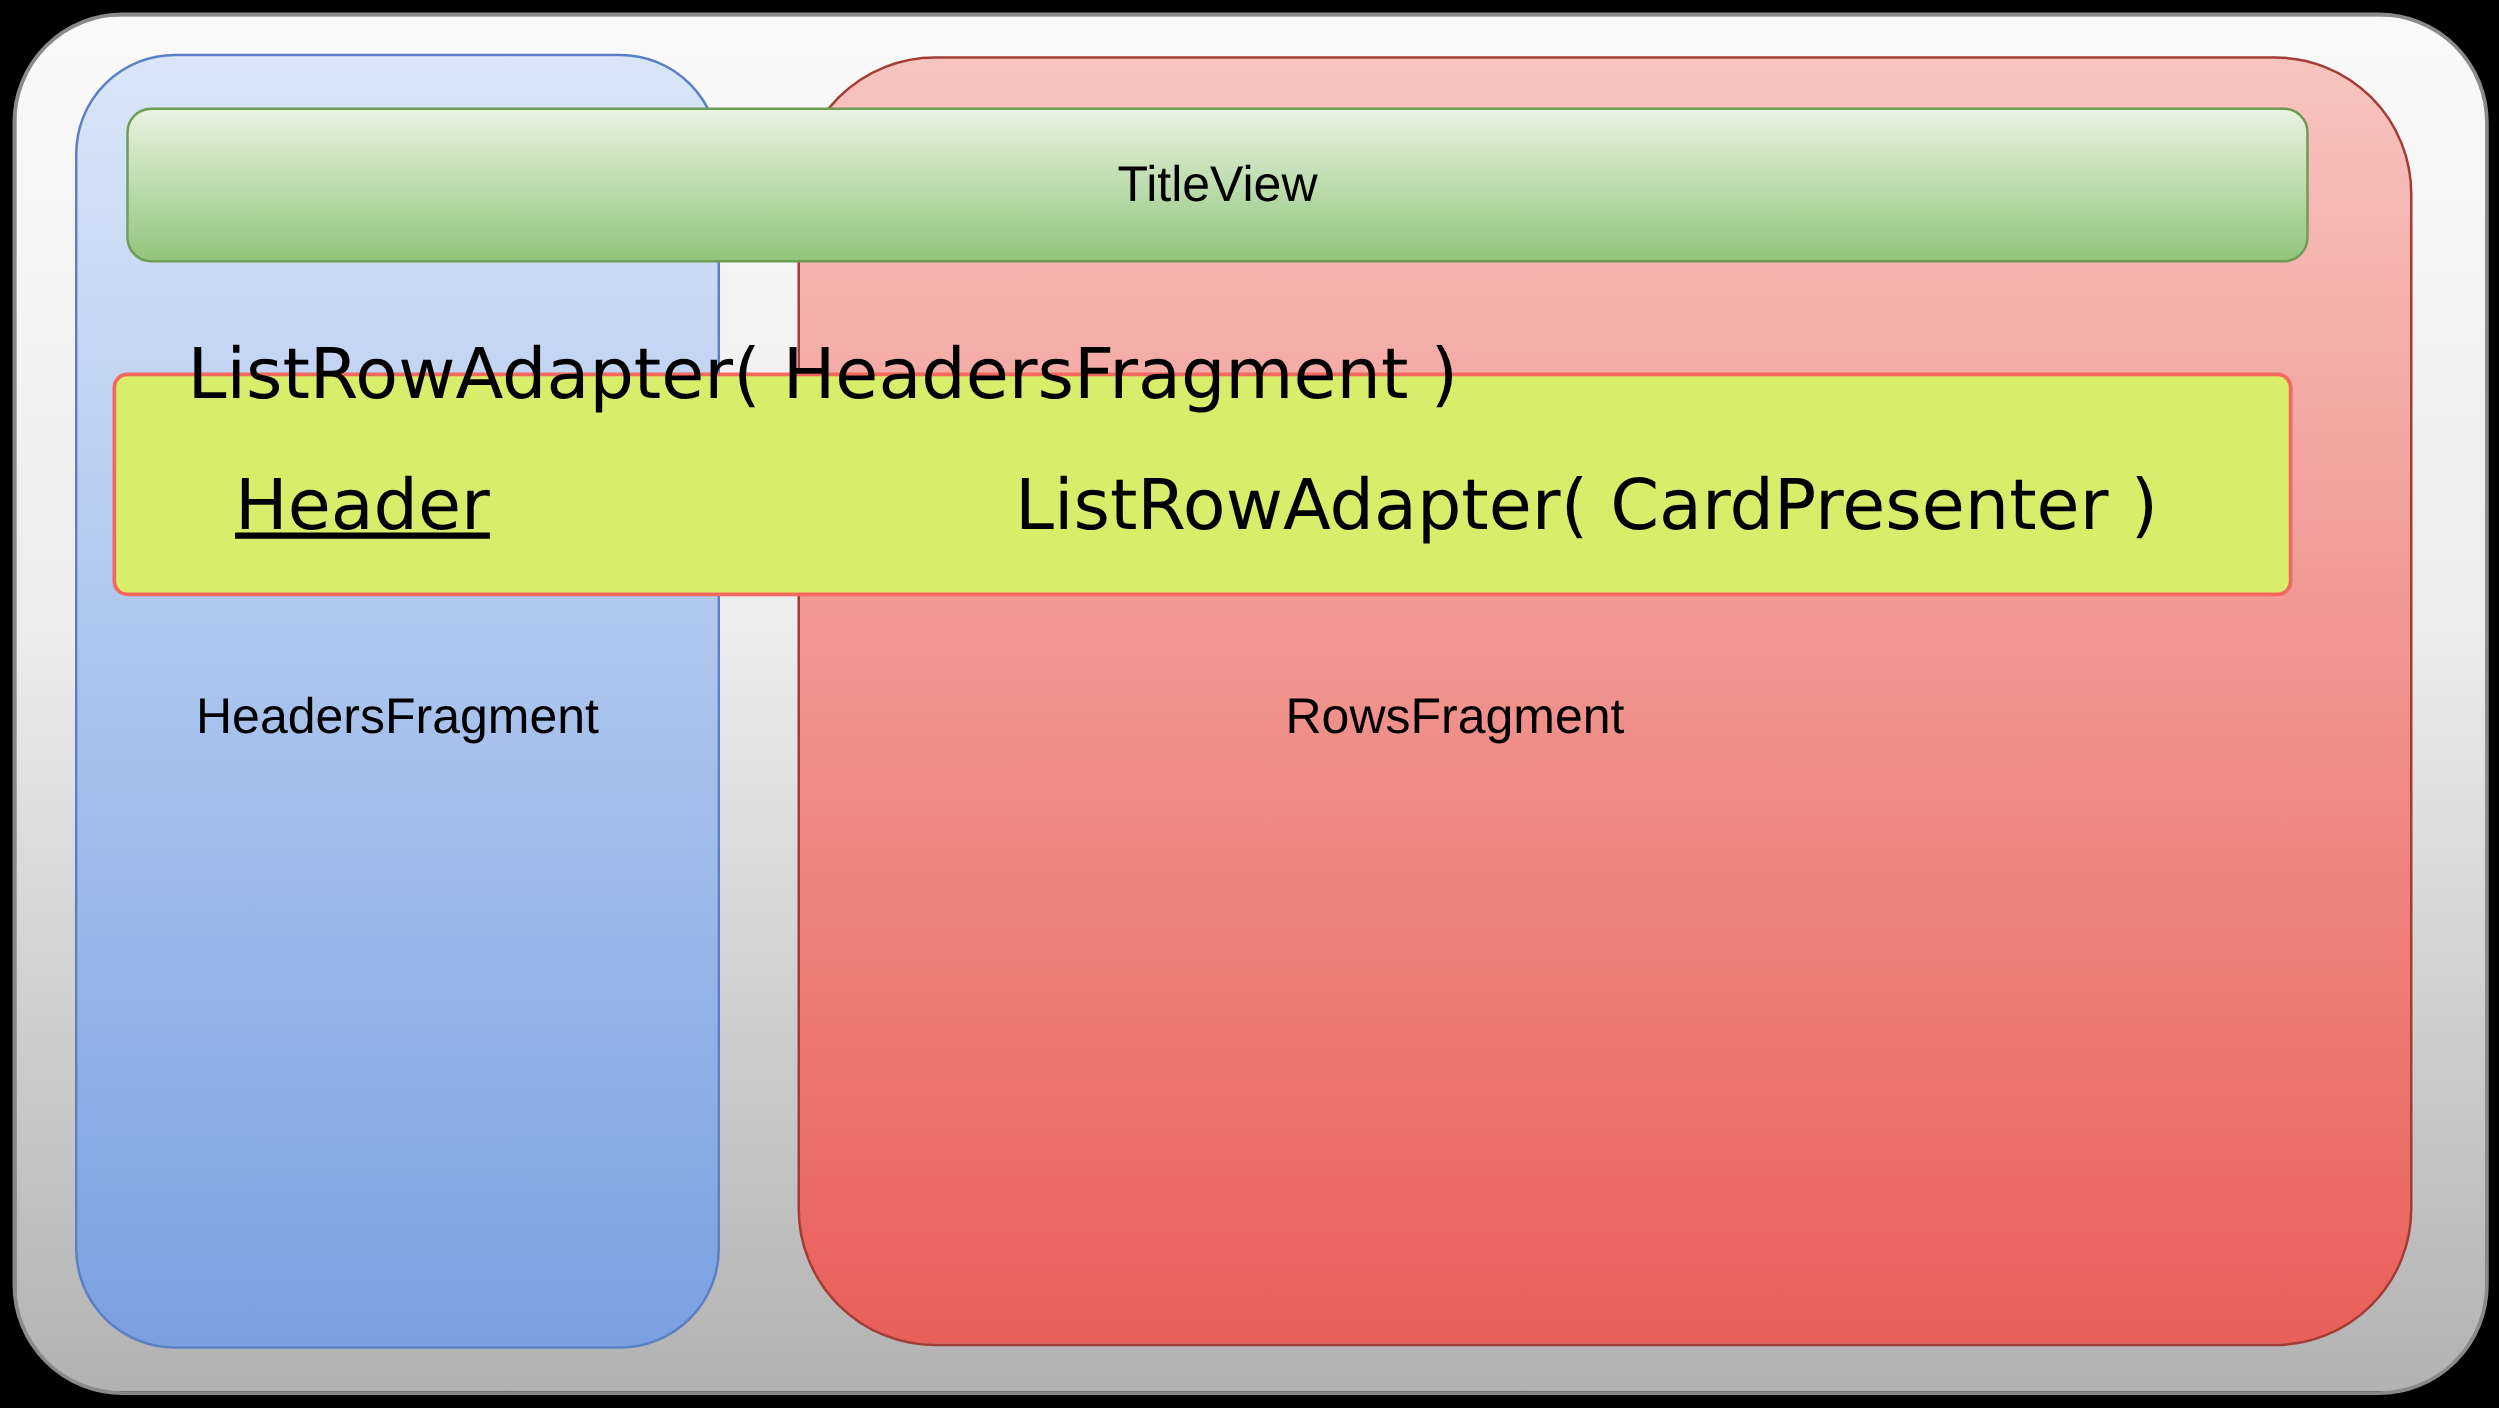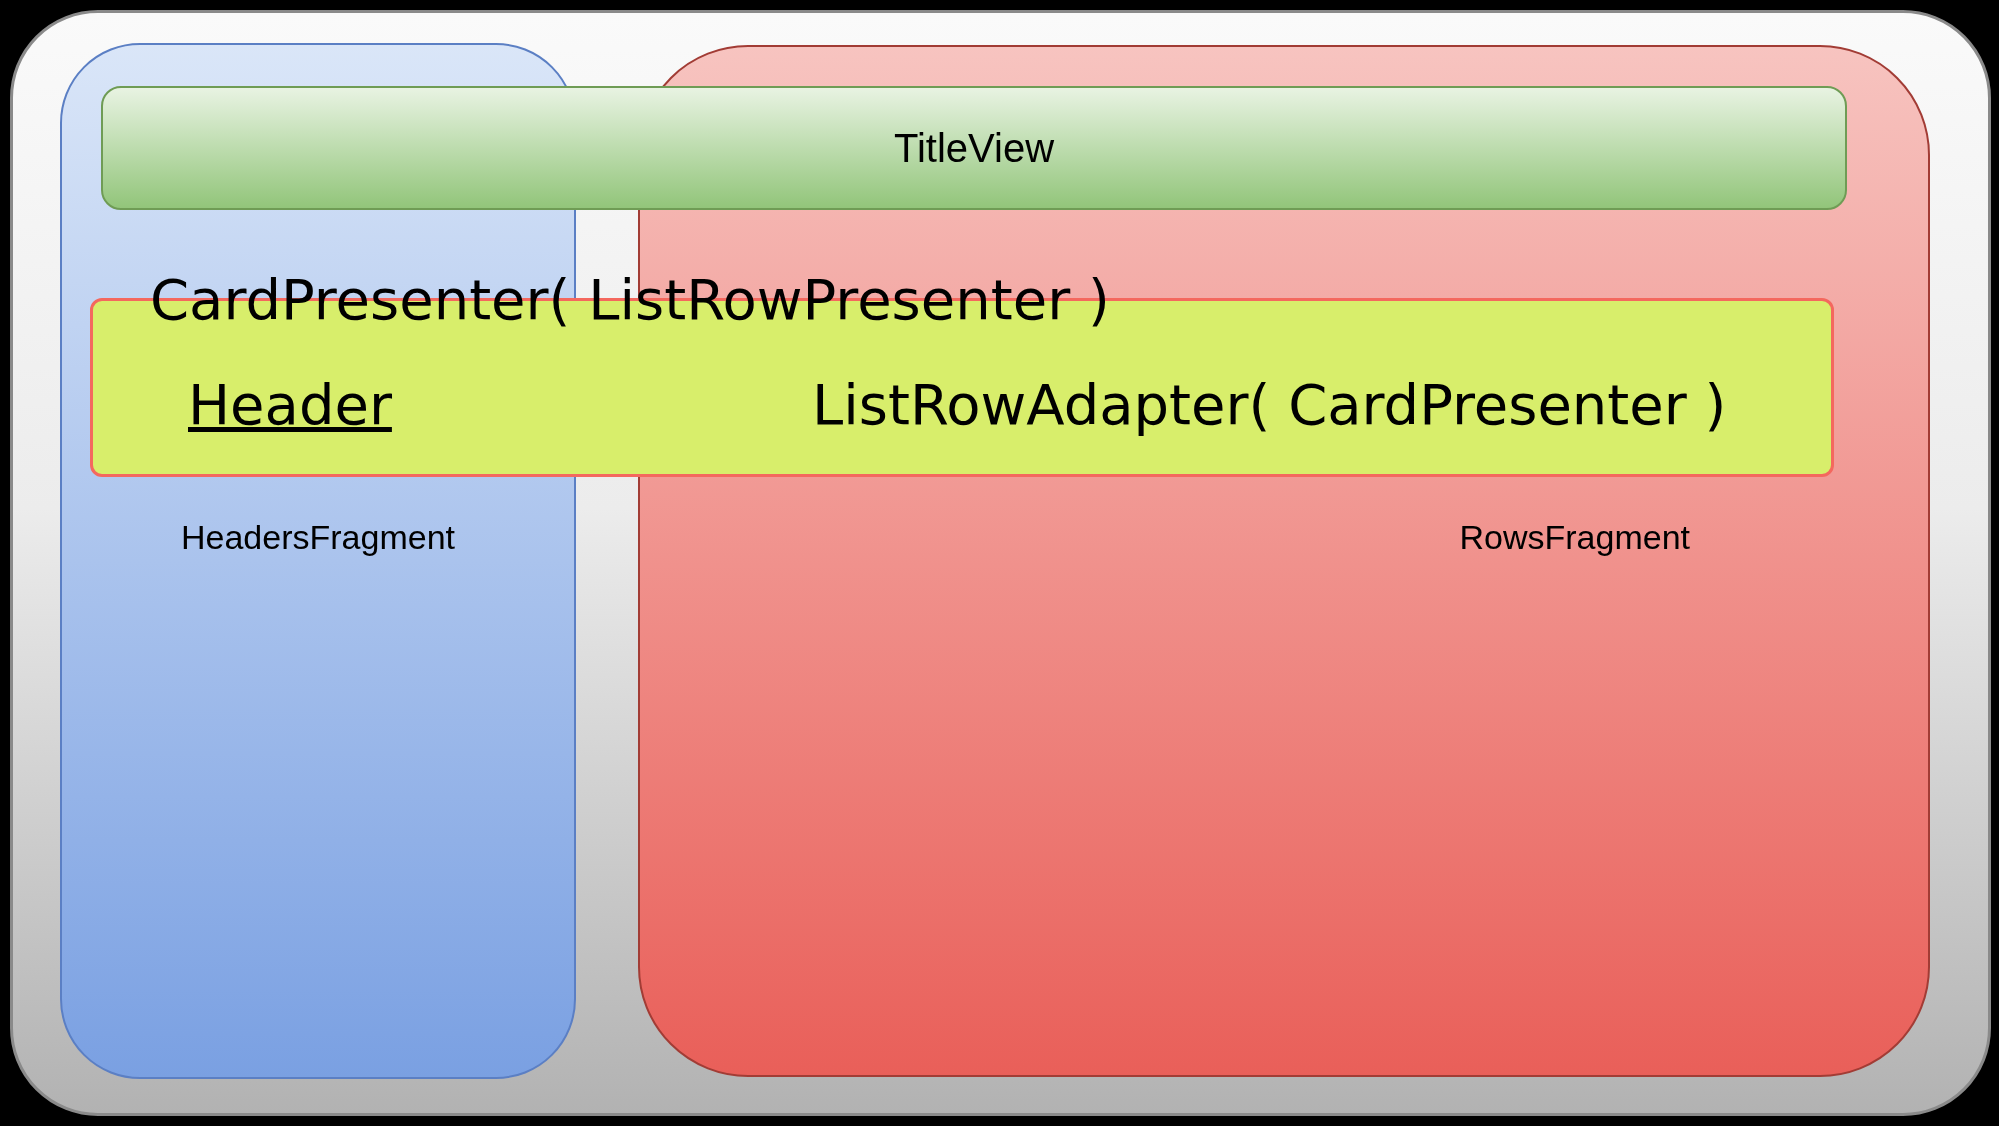--- a/index.html
+++ b/index.html
@@ -75,48 +75,48 @@
     line-height: 68px;
     font-size: 56px;
     white-space: nowrap;
     z-index: 6;
   }
   .adapter-line1 { left: 150px; top: 266px; }
   .header-label  { left: 188px; top: 371px; text-decoration: underline; }
   .card-label    { left: 812px; top: 371px; }
   .fragment-label {
     position: absolute;
-    top: 515px;
+    top: 551px;
     height: 44px;
     line-height: 44px;
     text-align: center;
     font-family: "Liberation Sans", sans-serif;
-    font-size: 34px;
+    font-size: 40px;
     white-space: nowrap;
     z-index: 6;
   }
   .headers-fragment-label { left: 60px;  width: 516px;  }
-  .rows-fragment-label    { left: 638px; width: 1052px; text-align: right; }
+  .rows-fragment-label    { left: 638px; width: 1052px; }
 </style>
 </head>
 <body style="--background: #000000; --text: #000000; --panel_top: #fafafa; --panel_bottom: #b2b2b2; --panel_border: #8a8a8a; --blue_top: #dae6f8; --blue_bottom: #7aa0e2; --blue_border: #5b7fc4; --red_top: #f7c4c0; --red_bottom: #e95f59; --red_border: #a23c35; --green_top: #e8f3e2; --green_bottom: #92c57a; --green_border: #6f9c55; --yellow_fill: #d8ee6b; --yellow_border: #f4685e;">
 
 <div class="panel"></div>
 
 <div class="blue-box"></div>
 
 <div class="red-box"></div>
 
 <div class="green-bar">
   <span>TitleView</span>
 </div>
 
 <div class="yellow-box"></div>
 
-<div class="big-label adapter-line1">CardPresenter( ListRowPresenter )</div>
+<div class="big-label adapter-line1">ListRowAdapter( HeadersFragment )</div>
 
 <div class="big-label header-label">Header</div>
 
 <div class="big-label card-label">ListRowAdapter( CardPresenter )</div>
 
 <div class="fragment-label headers-fragment-label">HeadersFragment</div>
 
 <div class="fragment-label rows-fragment-label">RowsFragment</div>
 
 </body></html>

